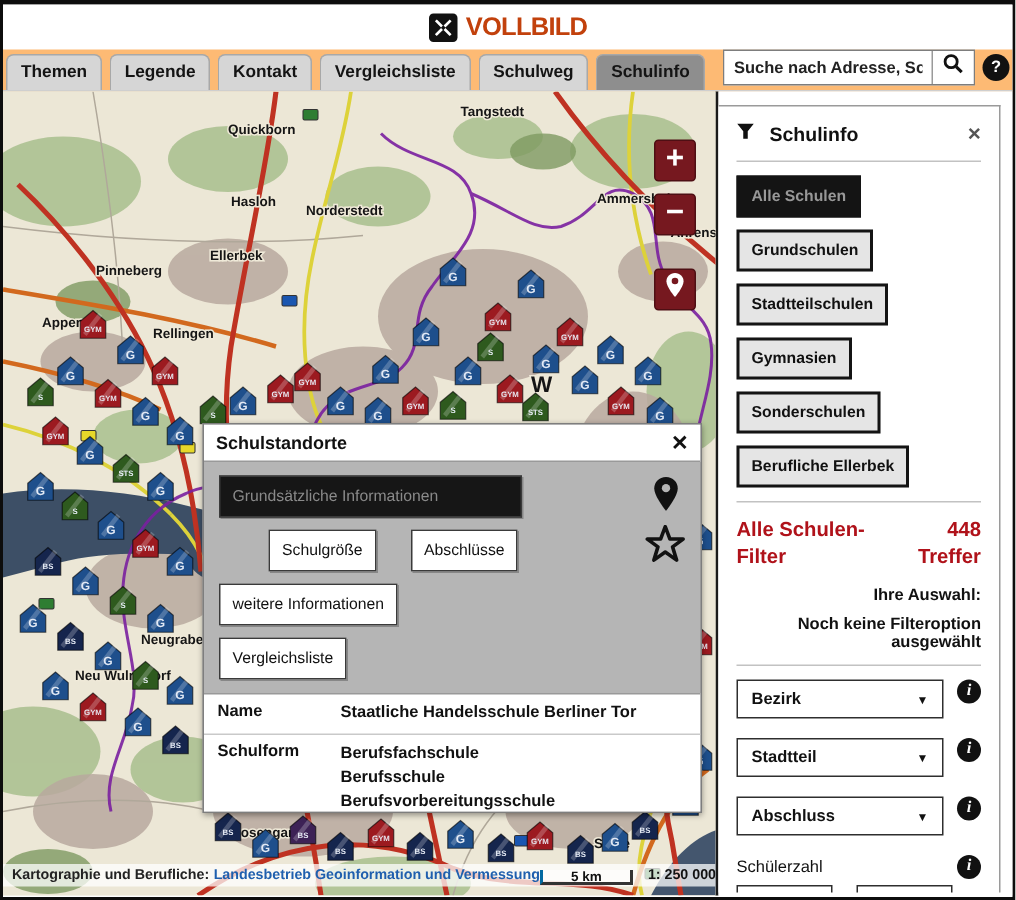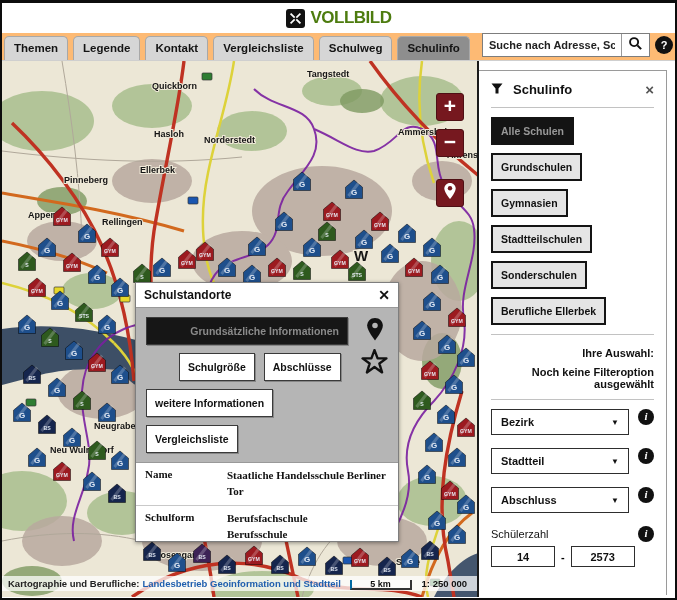--- a/index.html
+++ b/index.html
@@ -3,21 +3,21 @@
 <meta charset="utf-8">
 <style>
   * { box-sizing: border-box; margin: 0; padding: 0; }
   html,body { background:#fff; }
   body { font-family: "Liberation Sans", sans-serif; width:677px; height:600px; }
   .app { position:relative; width:677px; height:600px; border:2px solid #0d0d0d; border-top:3px solid #0d0d0d; overflow:hidden; background:#fff; }
 
   
   .brandbar { height:30px; display:flex; align-items:center; justify-content:center; gap:6px; background:#fff; }
   .brand-icon { width:19px; height:19px; background:#111; border-radius:3px; display:flex; align-items:center; justify-content:center; }
-  .brand-text { color:#4d7c0f; font-weight:bold; font-size:17px; letter-spacing:-0.5px; }
+  .brand-text { color:#c2410c; font-weight:bold; font-size:17px; letter-spacing:-0.5px; }
 
   
   .tabbar { height:28px; background:#fdba74; border-bottom:1px solid #cfcfcf; display:flex; align-items:flex-end; padding:0 2px; }
   .tab { background:#d6d6d6; border:1px solid #a8a8a8; border-bottom:none; border-radius:5px 5px 0 0; padding:5px 9px 6px; font-weight:bold; font-size:11.5px; color:#141414; margin-right:5px; white-space:nowrap; cursor:pointer; }
   .tab.active { background:#8e8e8e; }
   .searchwrap { margin-left:auto; display:flex; align-items:center; gap:5px; padding-bottom:3px; }
   .searchbox { display:flex; border:1px solid #7d7d7d; background:#fff; }
   .searchbox input { border:none; outline:none; width:138px; height:22px; font-family:"Liberation Sans",sans-serif; font-size:11px; font-weight:bold; color:#222; padding:0 6px; }
   .searchbtn { width:28px; height:22px; background:#fff; border-left:1px solid #9a9a9a; display:flex; align-items:center; justify-content:center; cursor:pointer; }
   .helpbtn { width:18px; height:18px; border-radius:50%; background:#111; color:#fff; font-size:11px; font-weight:bold; display:flex; align-items:center; justify-content:center; cursor:pointer; }
@@ -36,30 +36,30 @@
   .mapbtn { width:28px; height:28px; background:#76181f; border:1px solid #4e0f14; border-radius:3px; color:#fff; font-size:21px; font-weight:bold; line-height:24px; text-align:center; cursor:pointer; }
   .mapbtn.pin { margin-top:14px; display:flex; align-items:center; justify-content:center; }
 
   .attribution { position:absolute; left:0; right:0; bottom:6px; height:15px; background:rgba(255,255,255,0.74); display:flex; align-items:center; padding:0 6px; font-size:9.5px; font-weight:bold; color:#222; white-space:nowrap; }
   .attribution .lnk { color:#1f5fae; margin-left:3px; }
   .scalegroup { margin-left:auto; display:flex; align-items:flex-end; gap:10px; padding-right:4px; }
   .scalebar { width:62px; height:10px; border-left:2px solid #0369a1; border-right:2px solid #333; border-bottom:2px solid #333; display:flex; justify-content:center; font-size:9px; font-weight:bold; line-height:8px; color:#111; background:rgba(255,255,255,0.5); }
   .scaleratio { font-size:9.5px; font-weight:bold; color:#111; padding-bottom:1px; }
 
   
-  .popup { position:absolute; left:133px; top:221px; width:264px; height:260px; background:#b5b5b5; border:1px solid #7e7e7e; overflow:hidden; box-shadow:0 1px 4px rgba(0,0,0,0.4); }
+  .popup { position:absolute; left:133px; top:221px; width:333px; height:260px; background:#b5b5b5; border:1px solid #7e7e7e; overflow:hidden; box-shadow:0 1px 4px rgba(0,0,0,0.4); }
   .popup-header { background:#fff; height:25px; display:flex; align-items:center; justify-content:space-between; padding:0 8px; font-weight:bold; font-size:12px; color:#111; border-bottom:1px solid #999; }
   .popup-close { font-size:14px; font-weight:bold; cursor:pointer; }
   .popup-body { padding:9px 10px 7px; position:relative; }
   .popup-icons { position:absolute; right:10px; top:8px; display:flex; flex-direction:column; align-items:center; gap:2px; }
-  .ptab { display:block; border:1px solid #3a3a3a; background:#fff; font-weight:bold; font-size:10.5px; color:#111; padding:7px 8px; margin-bottom:8px; text-align:right; cursor:pointer; box-shadow:1px 1px 0 rgba(0,0,0,0.25); }
+  .ptab { display:block; border:1px solid #3a3a3a; background:#fff; font-weight:normal; font-size:10.5px; color:#111; padding:7px 8px; margin-bottom:8px; text-align:left; cursor:pointer; box-shadow:1px 1px 0 rgba(0,0,0,0.25); }
   .ptab.active { background:#161616; color:#8a8a8a; width:202px; }
-  .ptab-row { display:flex; gap:9px;padding-left:33px; }
+  .ptab-row { display:flex; gap:23px;padding-left:33px; }
   .popup-table { background:#fff; border-top:1px solid #999; }
-  .prow { display:flex; padding:5px 9px; border-bottom:1px solid #c9c9c9; font-size:11px; font-weight:bold; color:#111;font-family:Liberation Serif, serif; }
+  .prow { display:flex; padding:5px 9px; border-bottom:1px solid #c9c9c9; font-size:11px; font-weight:bold; color:#111; }
   .prow .plabel { width:82px; flex:none; }
   .prow .pvalue { flex:1; white-space:pre-line; line-height:1.45; }
 
   
   .sidebar { position:relative; flex:1; background:#fff; }
   .panel { position:absolute; top:9px; left:0; right:8px; bottom:2px; border-top:1px solid #9a9a9a; border-right:1px solid #9a9a9a; background:#fff; padding:9px 12px 6px 12px; overflow:hidden; }
   .side-head { display:flex; align-items:center; gap:10px; }
   .side-title { font-weight:bold; font-size:13px; color:#111; }
   .side-close { margin-left:auto; font-size:15px; font-weight:bold; color:#555; cursor:pointer; }
   .sep { border:0; border-top:1px solid #c2c2c2; margin:9px 0; }
@@ -707,21 +707,21 @@
 Berufsschule
 Berufsvorbereitungsschule</span>
           </div>
 
         </div>
       </div>
 
       
       <div class="attribution">
         <span>Kartographie und Berufliche:</span>
-        <span class="lnk">Landesbetrieb Geoinformation und Stadtteil</span>
+        <span class="lnk">Landesbetrieb Geoinformation und Vermessung</span>
         <div class="scalegroup">
           <div class="scalebar">
               <span>5 km</span>
             </div>
           <span class="scaleratio">1: 250 000</span>
         </div>
       </div>
     </div>
 
     <aside class="sidebar">
@@ -732,26 +732,33 @@
                 <path d="M0.5 0.5 H11.5 L7.5 5.5 V10.5 H4.5 V5.5 Z" fill="#111"></path>
               </svg>
           </span>
           <span class="side-title">Schulinfo</span>
           <span class="side-close">×</span>
         </div>
         <hr class="sep">
         <div class="fbtns">
           <div class="fbtn active">Alle Schulen</div>
           <div class="fbtn">Grundschulen</div>
+          <div class="fbtn">Stadtteilschulen</div>
           <div class="fbtn">Gymnasien</div>
-          <div class="fbtn">Stadtteilschulen</div>
           <div class="fbtn">Sonderschulen</div>
           <div class="fbtn">Berufliche Ellerbek</div>
         </div>
         <hr class="sep">
+        <div class="result">
+          <div class="result-left" style="width:100px;">Alle Schulen-Filter</div>
+          <div class="result-right">
+            <span>448</span>
+            <span>Treffer</span>
+          </div>
+        </div>
         <div class="selection">
           <div>Ihre Auswahl:</div>
           <div class="line2">Noch keine Filteroption ausgewählt</div>
         </div>
         <hr class="sep">
         <div class="ddrow">
           <div class="dd">
             <span>Bezirk</span>
             <span class="caret">▼</span>
           </div>

